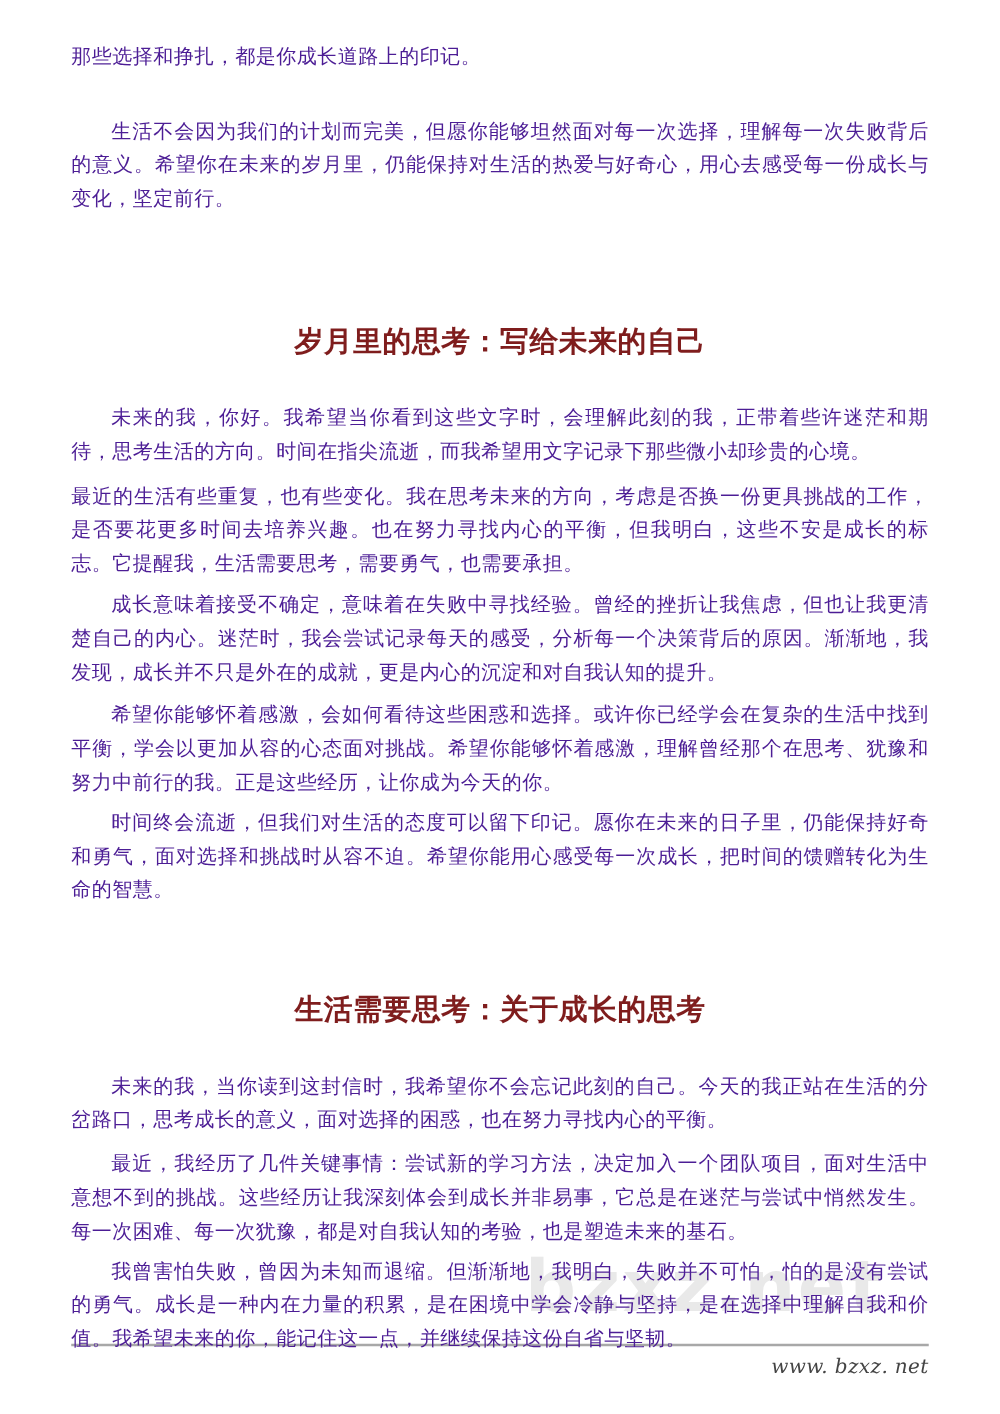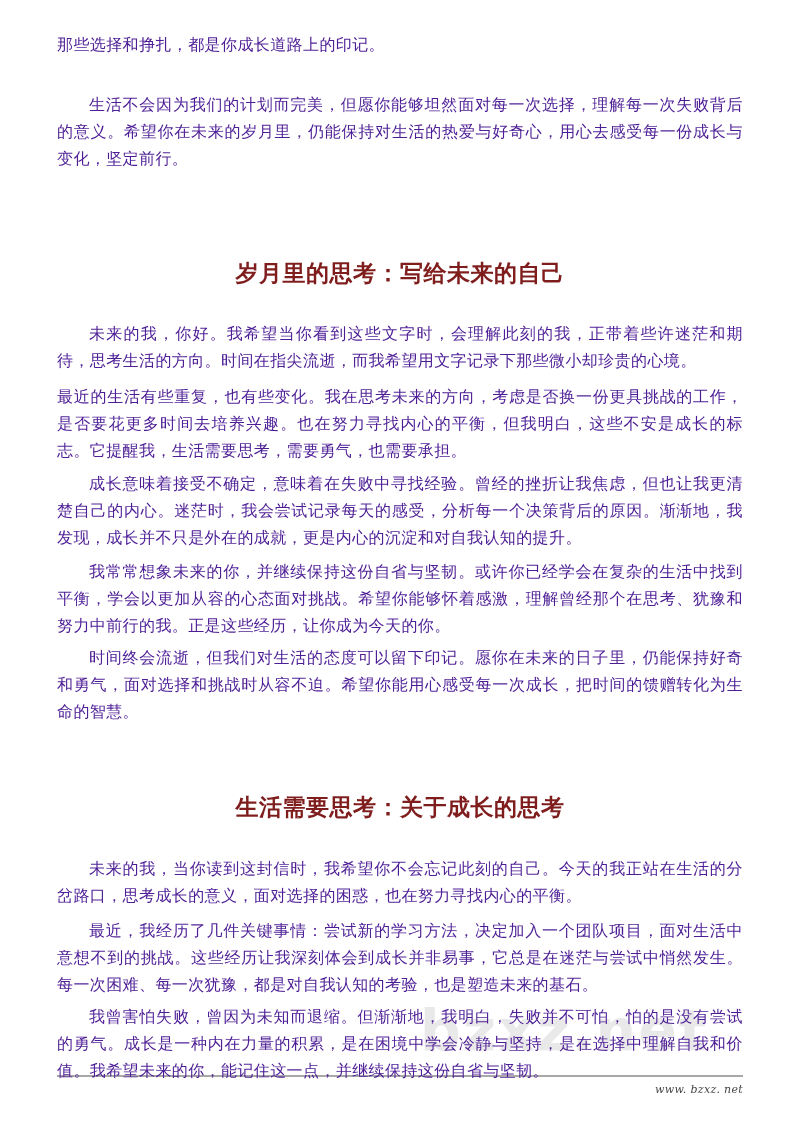--- a/index.html
+++ b/index.html
@@ -66,42 +66,42 @@
       width: 686px;
       height: 2px;
       background: #a8a8a8;
     }
     .footer-url {
       position: absolute;
       right: 57px;
       top: 1083px;
       font-family: "DejaVu Serif", "Liberation Serif", serif;
       font-style: italic;
-      font-size: 11px;
+      font-size: 16px;
       color: #444;
       letter-spacing: 0.3px;
     }
   </style>
 </head>
 <body>
 
 <div class="watermark">bzxz.net</div>
 
 <div class="page content">
 
   <p class="para" style="top:31px;">那些选择和挣扎，都是你成长道路上的印记。</p>
 
   <p class="para indent" style="top:91px;">生活不会因为我们的计划而完美，但愿你能够坦然面对每一次选择，理解每一次失败背后的意义。希望你在未来的岁月里，仍能保持对生活的热爱与好奇心，用心去感受每一份成长与变化，坚定前行。</p>
 
   <h2 class="heading" style="top:258px;">岁月里的思考：写给未来的自己</h2>
 
   <p class="para indent" style="top:320px;">未来的我，你好。我希望当你看到这些文字时，会理解此刻的我，正带着些许迷茫和期待，思考生活的方向。时间在指尖流逝，而我希望用文字记录下那些微小却珍贵的心境。</p>
   <p class="para" style="top:383px;">最近的生活有些重复，也有些变化。我在思考未来的方向，考虑是否换一份更具挑战的工作，是否要花更多时间去培养兴趣。也在努力寻找内心的平衡，但我明白，这些不安是成长的标志。它提醒我，生活需要思考，需要勇气，也需要承担。</p>
   <p class="para indent" style="top:470px;">成长意味着接受不确定，意味着在失败中寻找经验。曾经的挫折让我焦虑，但也让我更清楚自己的内心。迷茫时，我会尝试记录每天的感受，分析每一个决策背后的原因。渐渐地，我发现，成长并不只是外在的成就，更是内心的沉淀和对自我认知的提升。</p>
-  <p class="para indent" style="top:558px;">我常常想象未来的你，并继续保持这份自省与坚韧。或许你已经学会在复杂的生活中找到平衡，学会以更加从容的心态面对挑战。希望你能够怀着感激，理解曾经那个在思考、犹豫和努力中前行的我。正是这些经历，让你成为今天的你。</p>
+  <p class="para indent" style="top:558px;">希望你能够怀着感激，会如何看待这些困惑和选择。或许你已经学会在复杂的生活中找到平衡，学会以更加从容的心态面对挑战。希望你能够怀着感激，理解曾经那个在思考、犹豫和努力中前行的我。正是这些经历，让你成为今天的你。</p>
   <p class="para indent" style="top:644px;">时间终会流逝，但我们对生活的态度可以留下印记。愿你在未来的日子里，仍能保持好奇和勇气，面对选择和挑战时从容不迫。希望你能用心感受每一次成长，把时间的馈赠转化为生命的智慧。</p>
 
   <h2 class="heading" style="top:792px;">生活需要思考：关于成长的思考</h2>
 
   <p class="para indent" style="top:855px;">未来的我，当你读到这封信时，我希望你不会忘记此刻的自己。今天的我正站在生活的分岔路口，思考成长的意义，面对选择的困惑，也在努力寻找内心的平衡。</p>
   <p class="para indent" style="top:917px;">最近，我经历了几件关键事情：尝试新的学习方法，决定加入一个团队项目，面对生活中意想不到的挑战。这些经历让我深刻体会到成长并非易事，它总是在迷茫与尝试中悄然发生。每一次困难、每一次犹豫，都是对自我认知的考验，也是塑造未来的基石。</p>
   <p class="para indent" style="top:1003px;">我曾害怕失败，曾因为未知而退缩。但渐渐地，我明白，失败并不可怕，怕的是没有尝试的勇气。成长是一种内在力量的积累，是在困境中学会冷静与坚持，是在选择中理解自我和价值。我希望未来的你，能记住这一点，并继续保持这份自省与坚韧。</p>
 
 </div>
 

